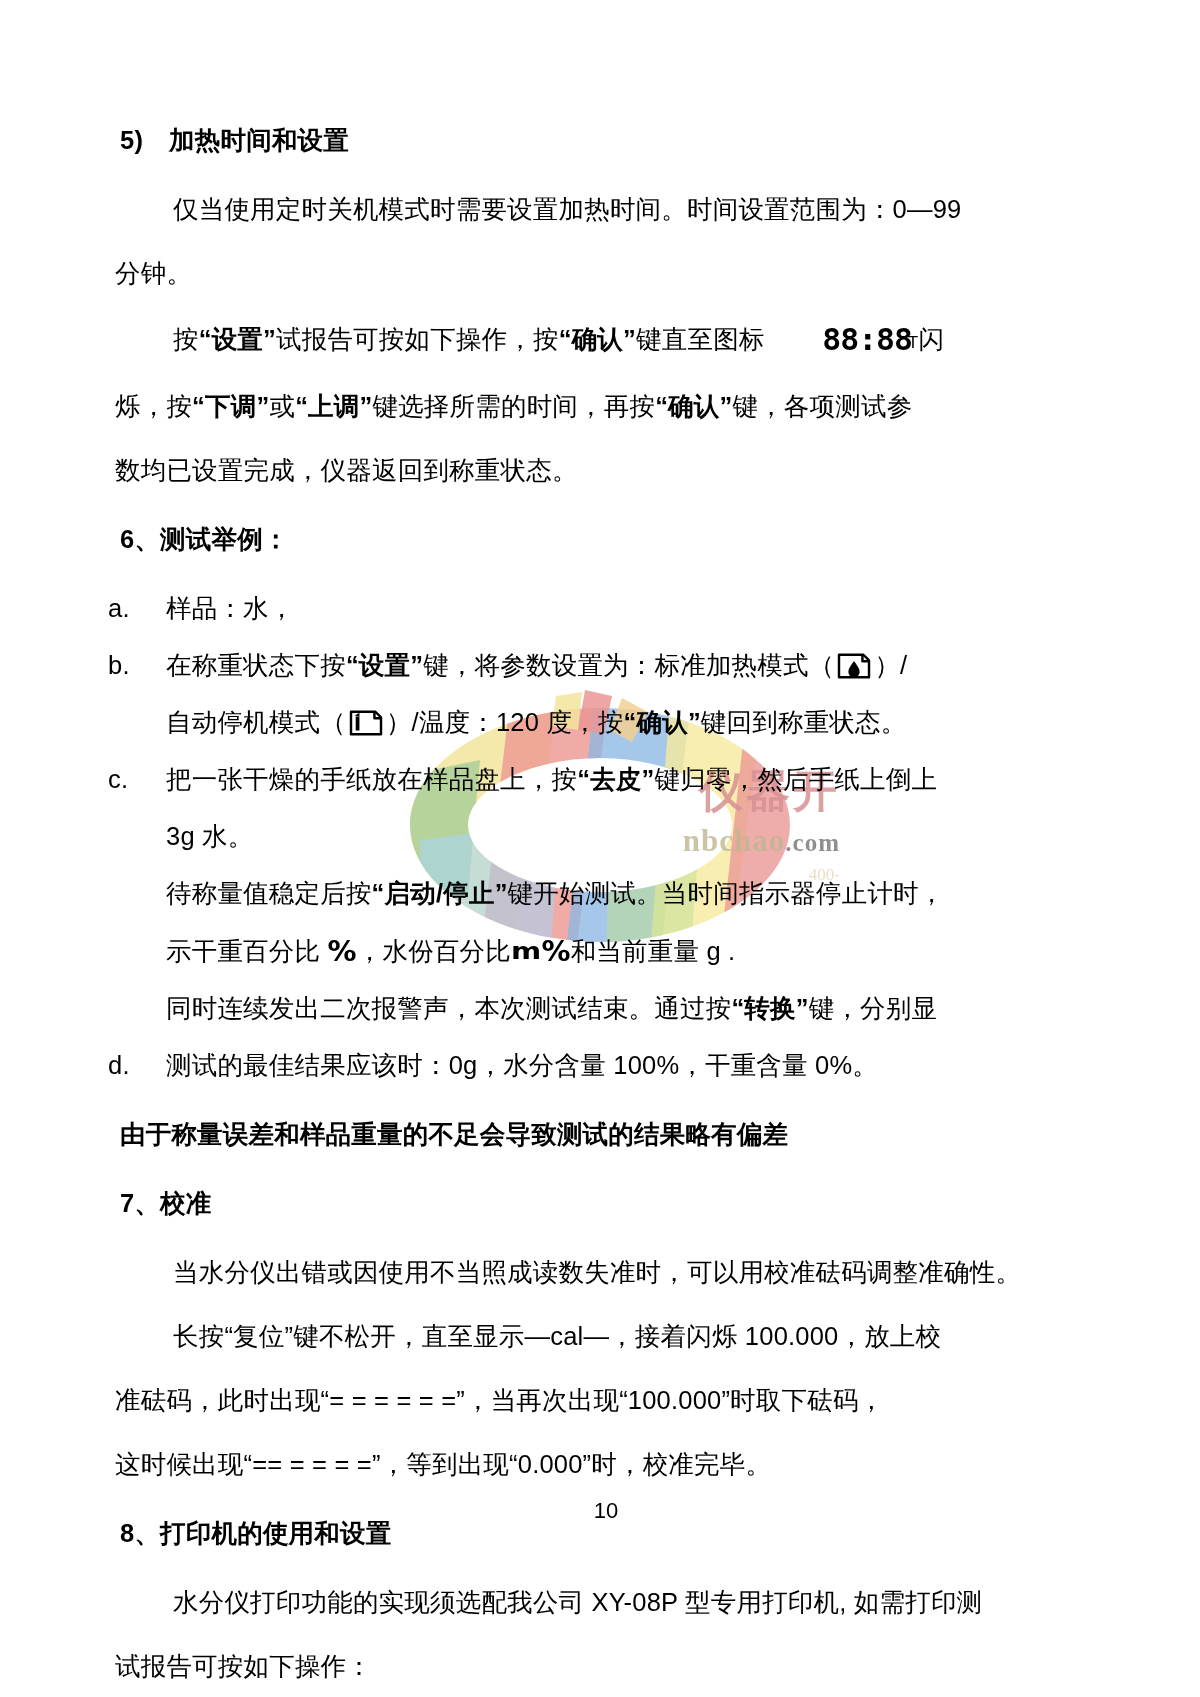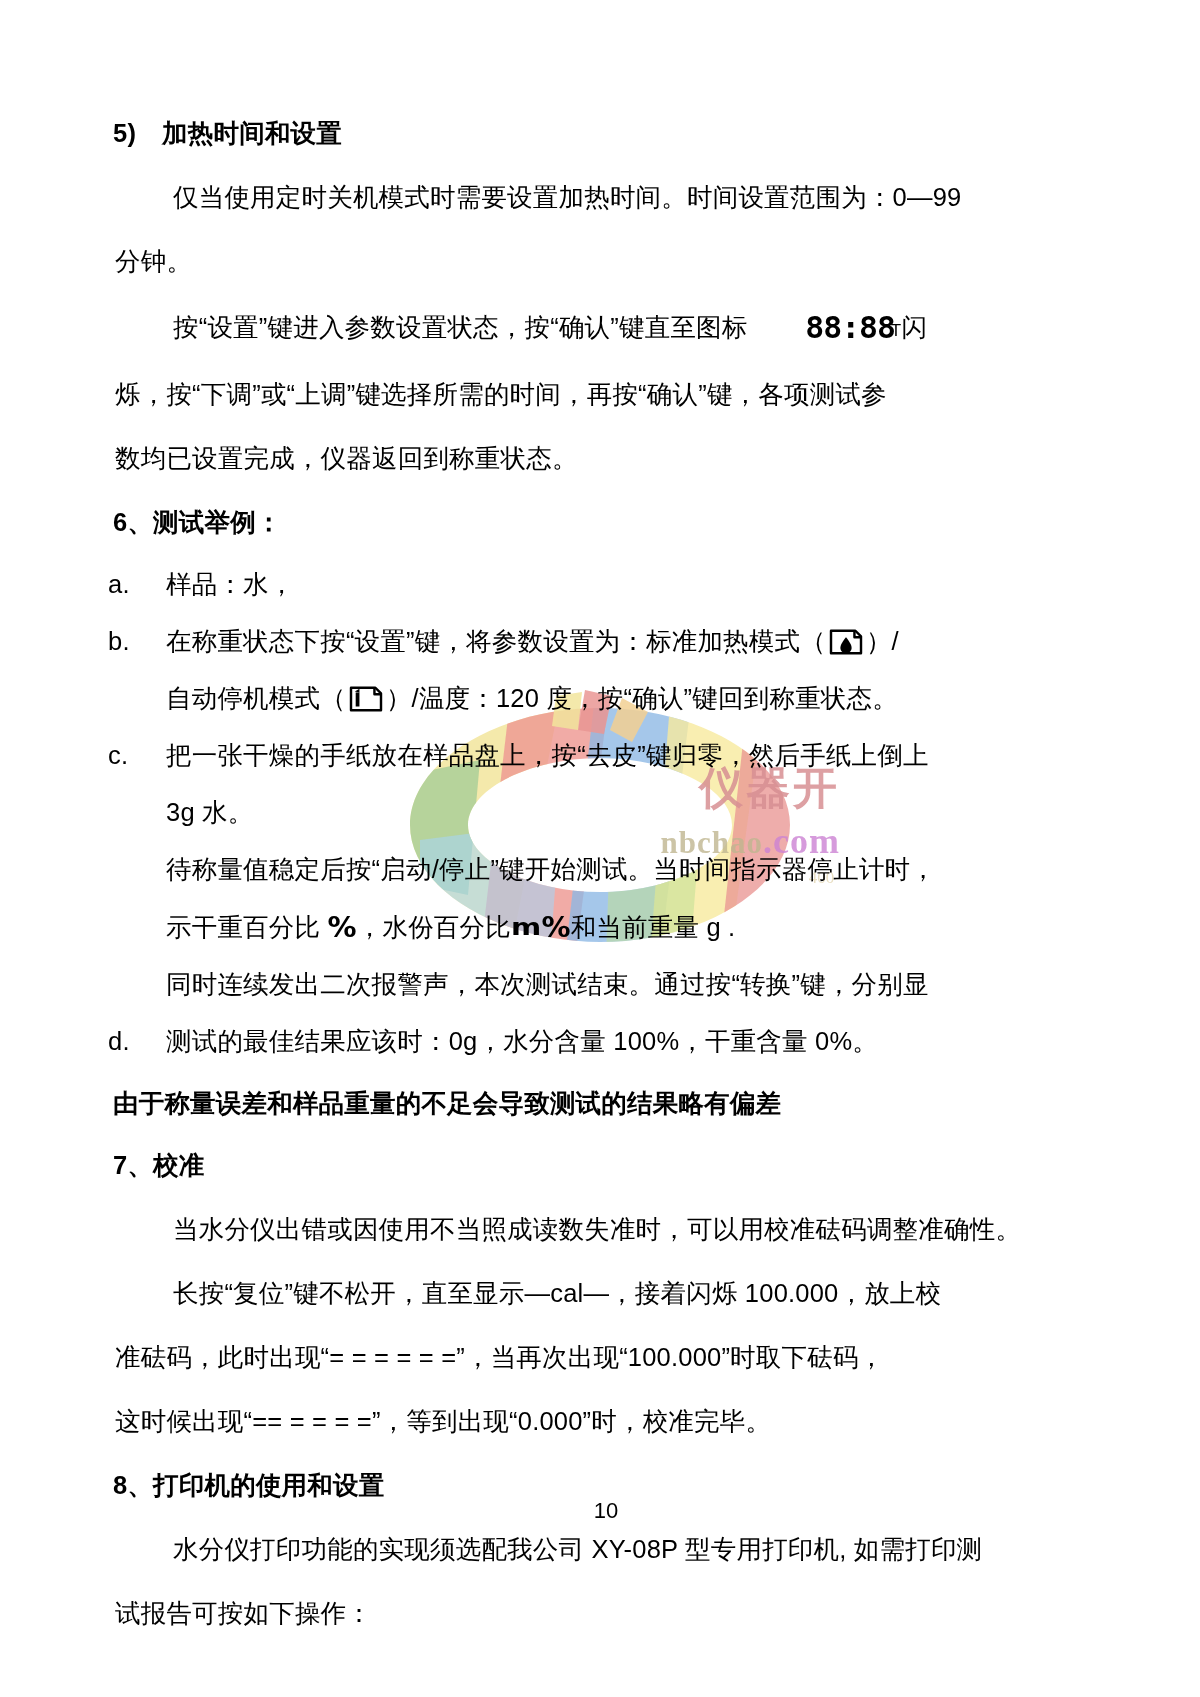--- a/index.html
+++ b/index.html
@@ -60,34 +60,34 @@
     opacity: .85;
   }
   .wm-en {
     font-size: 31px;
     font-weight: bold;
     color: #8a7a35;
     letter-spacing: 1px;
     transform: translateY(-4px);
     opacity: .8;
   }
-  .wm-en .dotcom { color: #a21caf; font-size: 36px; }
+  .wm-en .dotcom { color: #000000; font-size: 25px; }
   .wm-num {
     font-size: 17px;
     color: #c8b06a;
     opacity: .75;
     transform: translateY(2px);
     padding-left: 16px;
   }
 
   
   .blk { position: relative; z-index: 2; }
   .heading {
     font-weight: bold;
-    margin: 5px;
+    margin: 12px;
     white-space: nowrap;
   }
   .h-num { display: inline-block; }
   .h-gap { display: inline-block; width: 26px; }
 
   .para {
     margin: 7px;
     text-indent: 58px;
     text-align: justify;
     text-justify: inter-ideograph;
@@ -103,21 +103,21 @@
     flex: 0 0 58px;
     font-size: 25.5px;
   }
   .li-body {
     flex: 1 1 auto;
     text-align: justify;
     text-justify: inter-ideograph;
   }
   .li-body .cont { display: block; }
 
-  b, .b { font-weight: normal; }
+  b, .b { font-weight: bold; }
 
   
   .lcd {
     font-family: "DejaVu Sans Mono", "Liberation Mono", monospace;
     font-weight: bold;
     font-size: 30px;
     letter-spacing: -1px;
     display: inline-block;
     transform: translateY(2px) scaleX(1.05);
   }
@@ -208,21 +208,21 @@
     </div>
 
     <div class="blk para">
       <span>仅当使用定时关机模式时需要设置加热时间。时间设置范围为：0—99</span>
     </div>
     <div class="blk para noind">
       <span>分钟。</span>
     </div>
 
     <div class="blk para">
-      <span>按</span><b>“设置”</b><span>键进入参数设置状态，按</span><b>“确认”</b><span>键直至图标</span><span class="lcd">88:88</span><span class="lcd-sub">T</span><span>闪</span>
+      <span>按</span><b>“设置”</b><span>试报告可按如下操作，按</span><b>“确认”</b><span>键直至图标</span><span class="lcd">88:88</span><span class="lcd-sub">T</span><span>闪</span>
     </div>
     <div class="blk para noind">
       <span>烁，按</span><b>“下调”</b><span>或</span><b>“上调”</b><span>键选择所需的时间，再按</span><b>“确认”</b><span>键，各项测试参</span>
     </div>
     <div class="blk para noind">
       <span>数均已设置完成，仪器返回到称重状态。</span>
     </div>
 
     <div class="blk heading">
       <span>6、</span><span>测试举例：</span>

